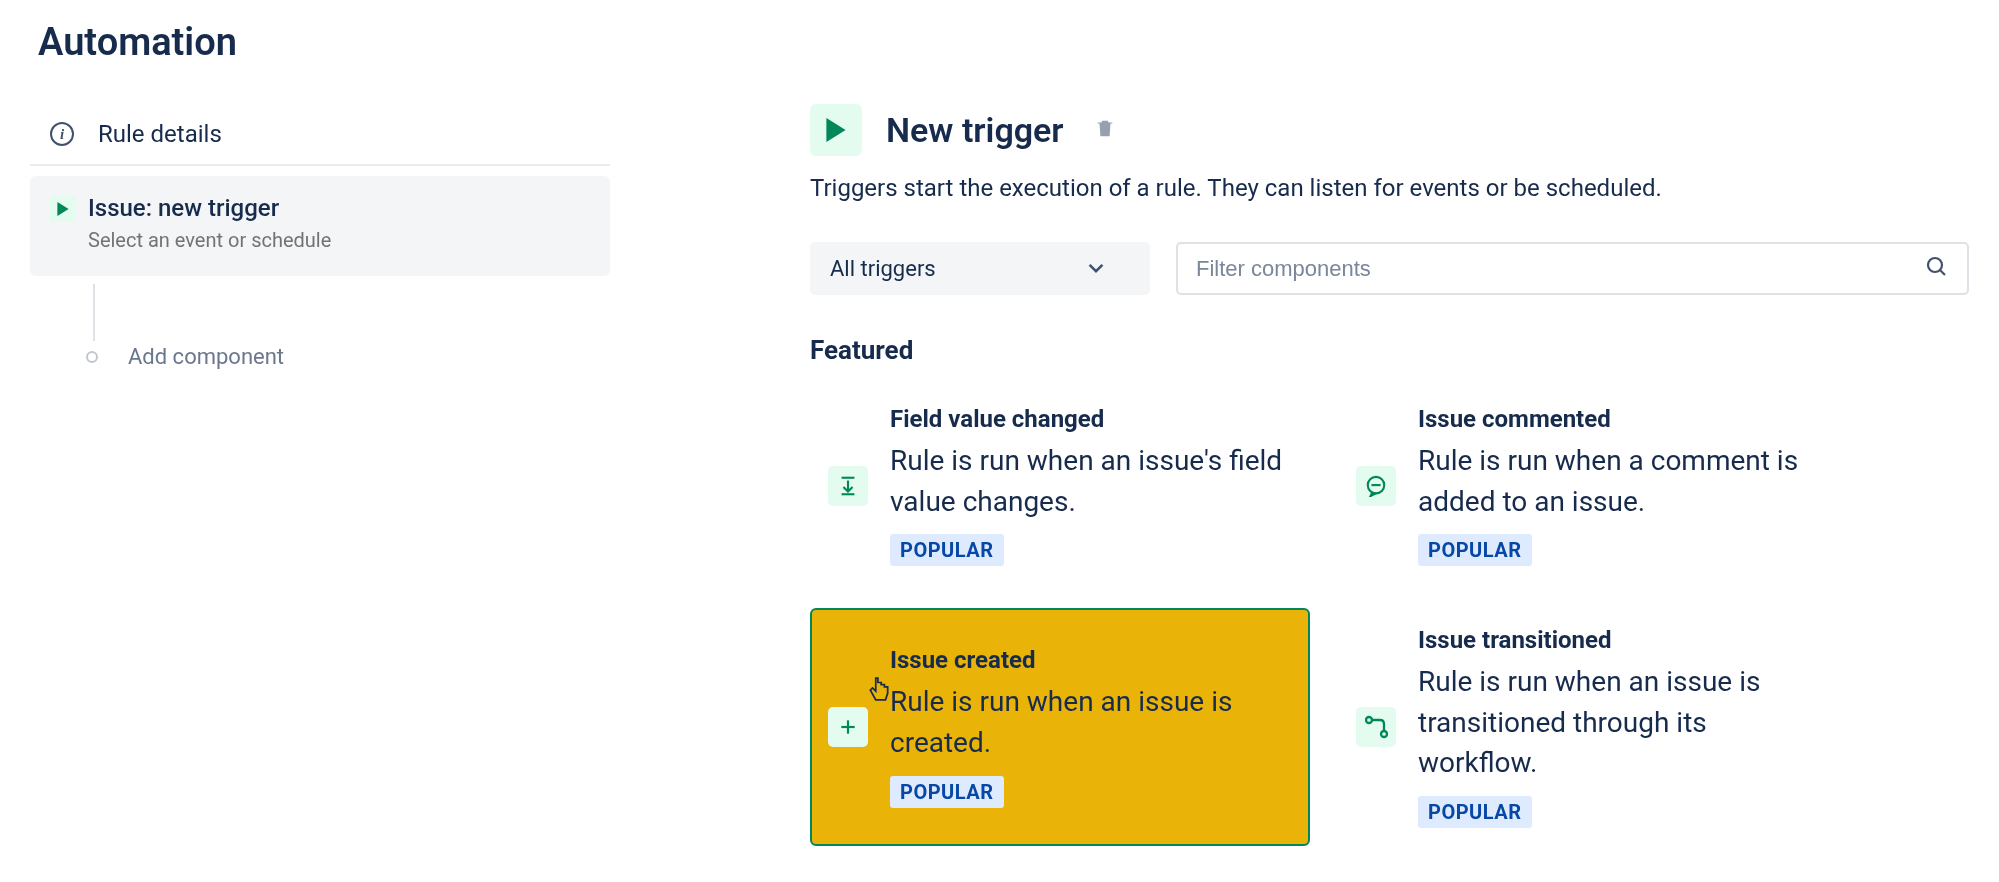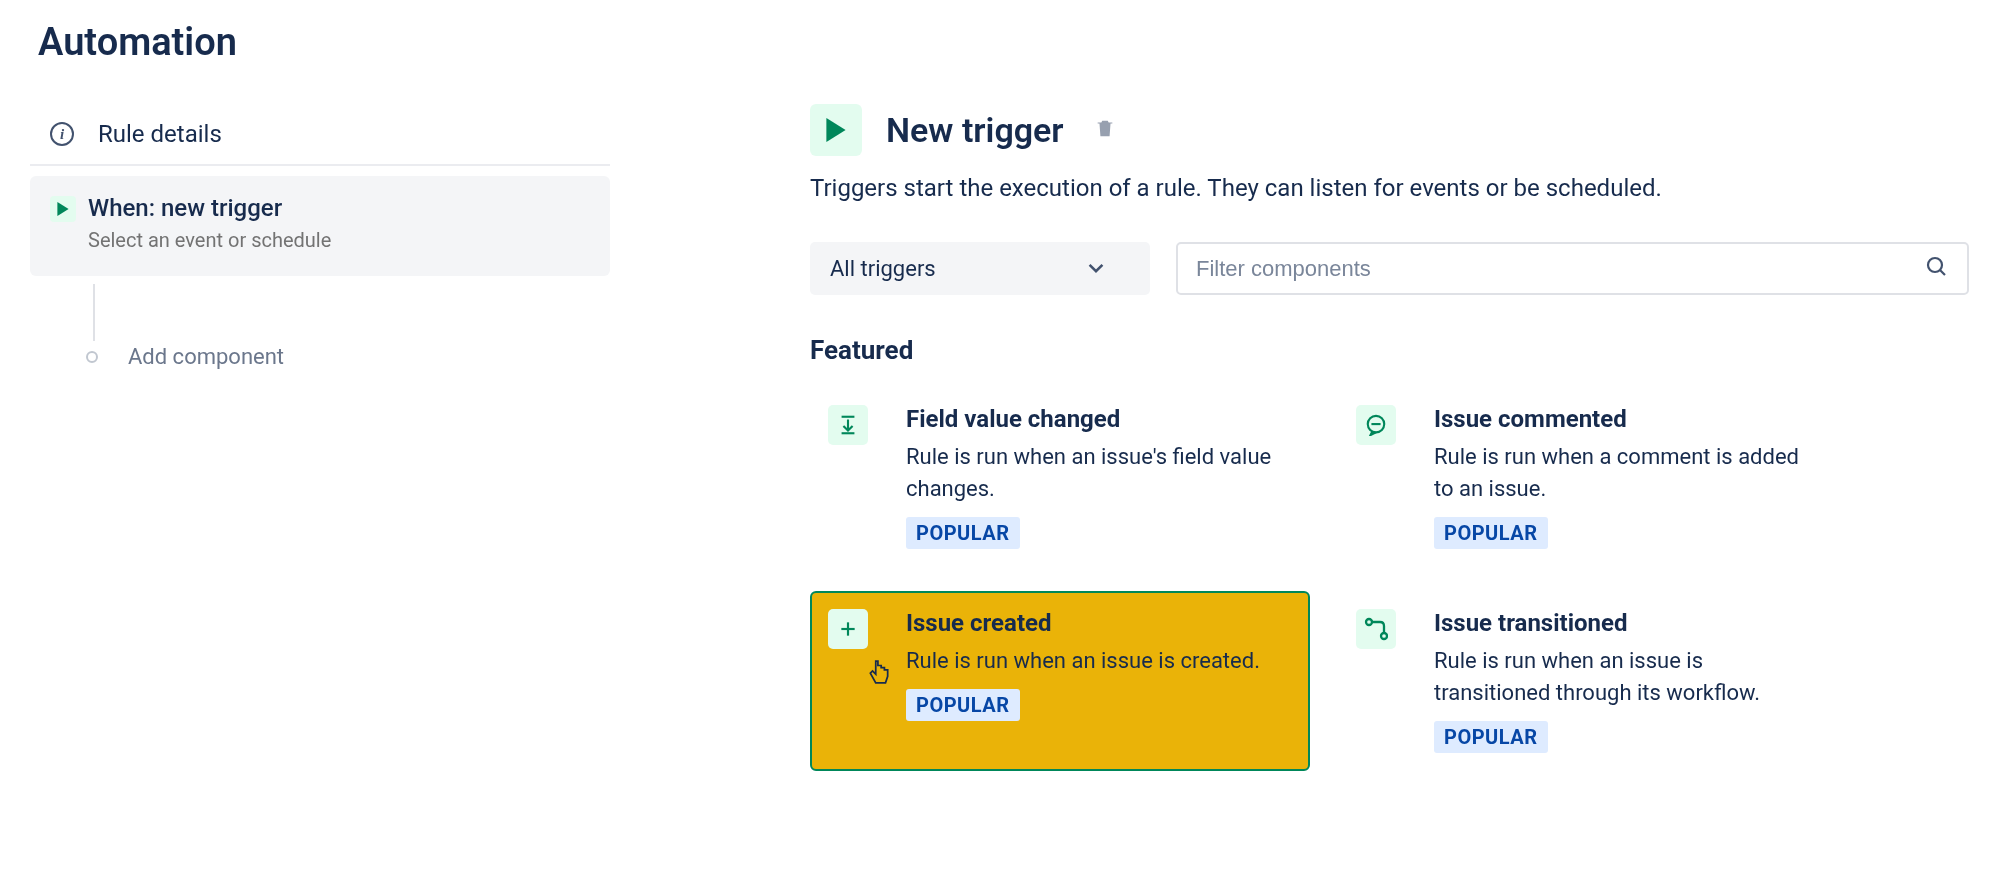--- a/index.html
+++ b/index.html
@@ -29,46 +29,46 @@
 .main-desc { font-size: 24px; color: #172B4D; margin-bottom: 40px; }
 .controls { display: flex; gap: 26px; margin-bottom: 40px; }
 .select { background: #F4F5F7; border: none; border-radius: 5px; padding: 14px 46px 14px 20px; font-size: 22px; color: #172B4D; position: relative; width: 340px; display: flex; align-items: center; justify-content: space-between; cursor: pointer; }
 .select .chev { color: #42526E; }
 .search { flex: 1; border: 2px solid #DFE1E6; border-radius: 5px; padding: 4px 18px; display: flex; align-items: center; gap: 12px; }
 .search input { border: none; outline: none; font-size: 22px; flex: 1; color: #172B4D; background: transparent; }
 .search input::placeholder { color: #7A869A; }
 .search-icon { color: #42526E; }
 .section-title { font-size: 26px; font-weight: 700; color: #172B4D; margin-bottom: 22px; }
 .grid { display: grid; grid-template-columns: 500px 500px; gap: 24px 28px; }
-.card { display: flex; gap: 38px; padding: 16px; border-radius: 6px; border: 2px solid transparent; cursor: pointer; position: relative; }
+.card { display: flex; gap: 22px; padding: 16px; border-radius: 6px; border: 2px solid transparent; cursor: pointer; position: relative; align-items: center; }
 .card.selected { border-color: #00875A; background: #eab308; }
 .card-icon { width: 40px; height: 40px; background: #E3FCEF; border-radius: 5px; flex-shrink: 0; display: flex; align-items: center; justify-content: center; color: #00875A; }
 .card-title { font-size: 24px; font-weight: 700; color: #172B4D; margin-bottom: 8px; }
-.card-desc { font-size: 22px; color: #172B4D; line-height: 1.45; margin-bottom: 12px; }
+.card-desc { font-size: 28px; color: #172B4D; line-height: 1.45; margin-bottom: 12px; }
 .badge { display: inline-block; background: #DEEBFF; color: #0747A6; font-size: 20px; font-weight: 700; letter-spacing: 0.5px; padding: 4px 10px; border-radius: 3px; }
 .cursor { position: absolute; left: 56px; top: 66px; font-size: 20px; pointer-events: none; }
 </style>
 </head>
 <body>
 
 <h1 class="page-title">Automation</h1>
 
 <div class="layout">
   <aside class="sidebar">
     <div class="rule-details">
       <span class="info-icon">i</span>
       <span class="rule-details-label">Rule details</span>
     </div>
     <div class="trigger-card">
       <span class="play">
         <svg width="14" height="14" viewBox="0 0 10 10">
             <path d="M1 0 L9 5 L1 10 Z"></path>
           </svg>
       </span>
-      <div class="trigger-title">When: new trigger</div>
+      <div class="trigger-title">Issue: new trigger</div>
       <div class="trigger-sub">Select an event or schedule</div>
     </div>
     <div class="timeline">
       <div class="add-comp">
         <span class="dot"></span>
         <span class="add-comp-label">Add component</span>
       </div>
     </div>
   </aside>
 

